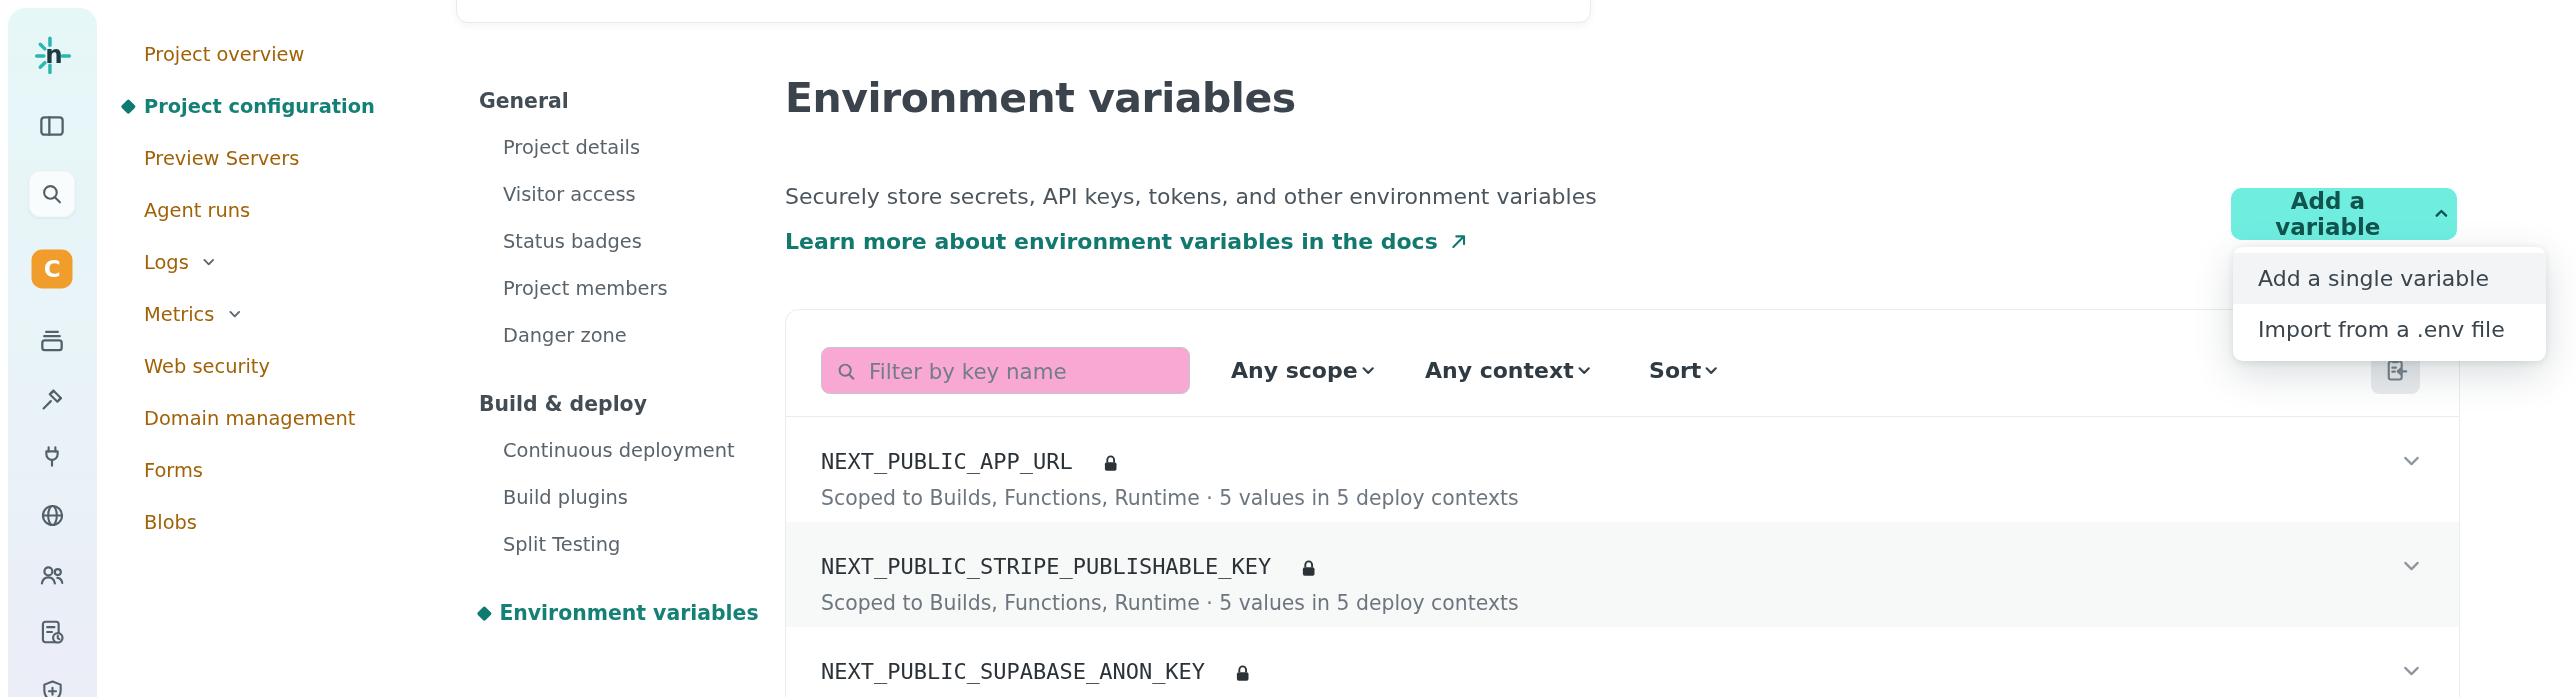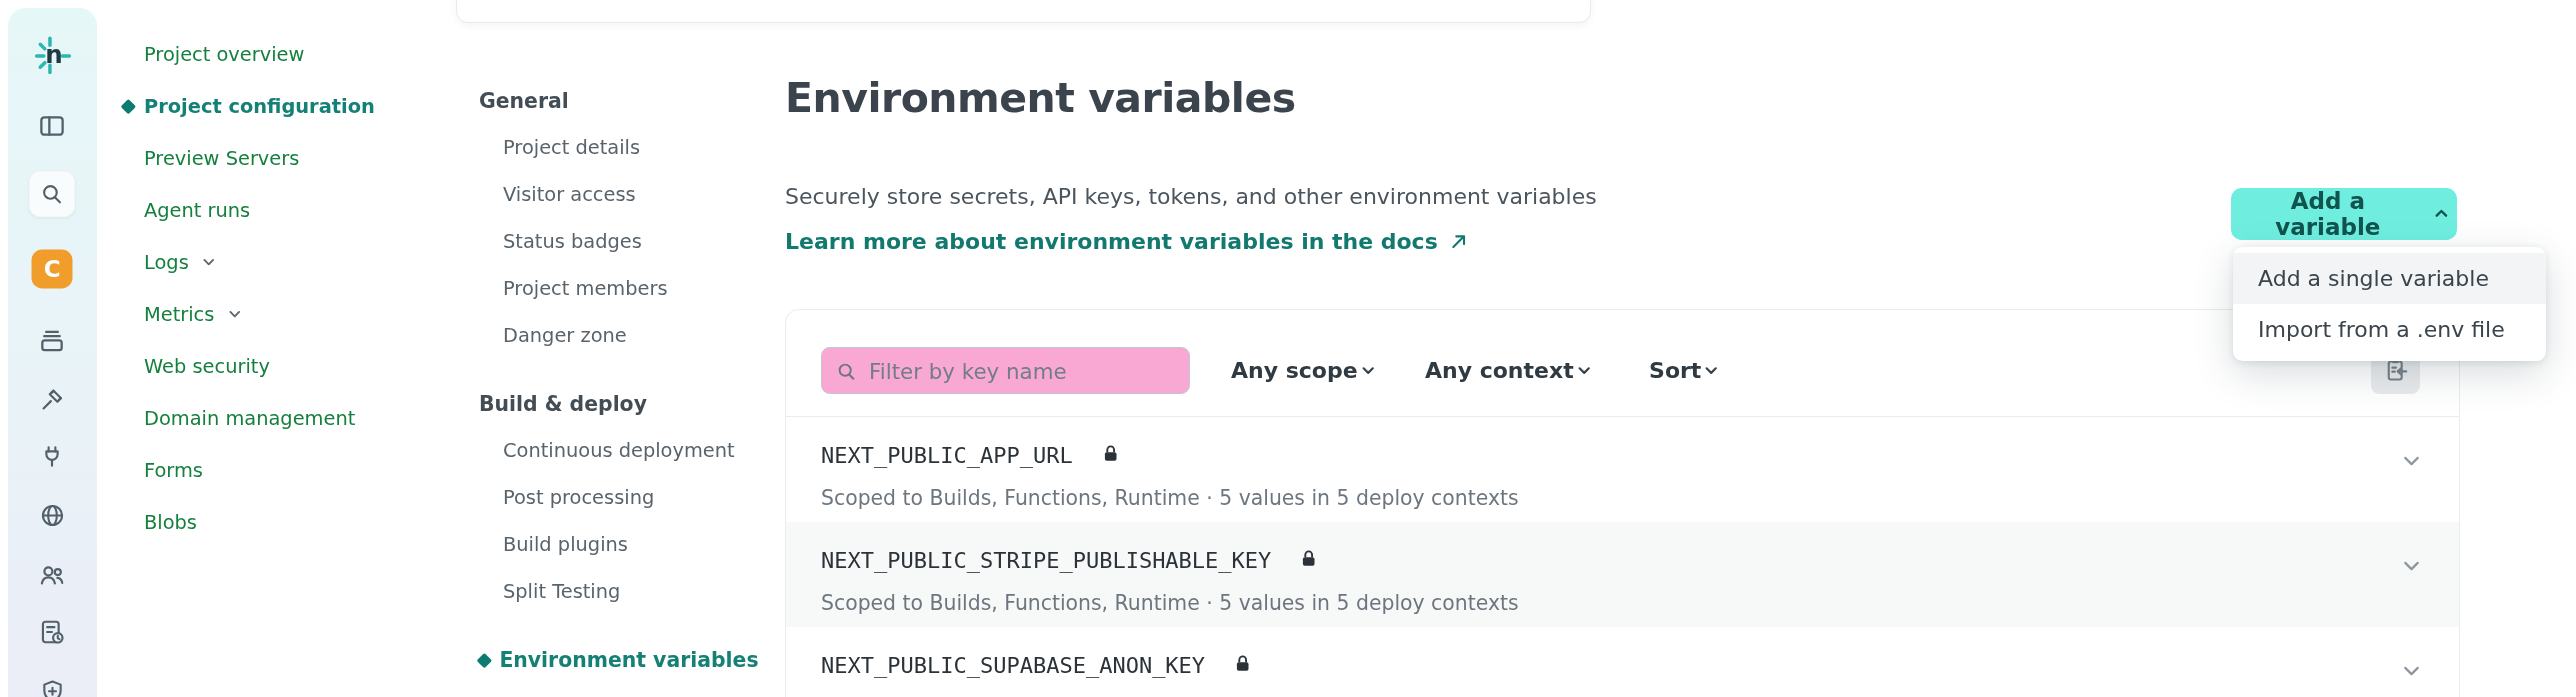--- a/index.html
+++ b/index.html
@@ -12,21 +12,21 @@
   .rail-btn{position:absolute;left:50%;transform:translate(-50%,-50%);width:45px;height:45px;
             display:flex;align-items:center;justify-content:center;cursor:pointer;}
   .rail-btn svg{display:block;}
   .search-bg{background:rgba(250,253,253,.85);border:1px solid rgba(70,90,95,.06);border-radius:11.7px;
              box-shadow:0 1px 1.9px rgba(40,60,70,.06);}
   .c-badge{width:41px;height:39px;border-radius:10.7px;background:#f09d2c;color:#fff;
            font-weight:bold;font-size:23px;display:flex;align-items:center;justify-content:center;}
 
   
   .primary-nav{position:absolute;left:144px;top:28px;list-style:none;margin:0;padding:0;}
-  .primary-nav li{height:52px;display:flex;align-items:center;gap:11.7px;font-size:19.4px;color:#15803d;
+  .primary-nav li{height:52px;display:flex;align-items:center;gap:11.7px;font-size:19.4px;color:#a16207;
                   cursor:pointer;position:relative;white-space:nowrap;}
   .primary-nav li.active{color:#158076;font-weight:bold;}
   .diamond{width:10.7px;height:10.7px;background:#0e7b72;transform:rotate(45deg);border-radius:1.9px;}
   .nav-diamond{position:absolute;left:-21.4px;top:50%;margin-top:-4.9px;}
 
   
   .secondary-nav{position:absolute;left:479px;top:77px;width:291px;}
   .sec-header{height:47px;display:flex;align-items:center;font-size:20.4px;font-weight:bold;color:#434d55;}
   .sec-item{height:47px;display:flex;align-items:center;padding-left:24px;font-size:19.4px;color:#59636b;
             cursor:pointer;white-space:nowrap;}
@@ -66,21 +66,21 @@
                     font-family:inherit;font-size:21.4px;color:#39434b;background:transparent;}
   .input-wrap input::placeholder{color:#727d86;}
   .filter-dd{display:flex;align-items:center;gap:1px;font-size:22px;font-weight:600;color:#303a42;cursor:pointer;}
   .dd-scope{margin-left:41px;} .dd-context{margin-left:48px;} .dd-sort{margin-left:56px;}
   .import-btn{position:absolute;right:39px;top:37px;width:49px;height:47px;border-radius:8.7px;border:none;
               background:#e8ebed;display:flex;align-items:center;justify-content:center;cursor:pointer;}
 
   .row-list{border-top:1px solid #e9ebec;}
   .env-row{position:relative;height:105px;box-sizing:border-box;padding:26px 87px 0 35px;}
   .env-row.striped{background:#f7f8f8;}
-  .key-line{display:flex;align-items:flex-start;gap:27px;height:31px;}
+  .key-line{display:flex;align-items:flex-end;gap:27px;height:31px;}
   .key-name{font-family:"DejaVu Sans Mono",monospace;font-size:22px;color:#2b3238;}
   .row-meta{margin-top:11.7px;font-size:20.4px;color:#6d767e;white-space:nowrap;}
   .row-chevron{position:absolute;right:35px;top:31px;width:25px;height:25px;cursor:pointer;
                display:flex;align-items:center;justify-content:center;}
 </style>
 </head>
 <body>
 
 <div id="screen">
 
@@ -206,21 +206,20 @@
   <nav class="secondary-nav">
     <div class="sec-header">General</div>
     <div class="sec-item">Project details</div>
     <div class="sec-item">Visitor access</div>
     <div class="sec-item">Status badges</div>
     <div class="sec-item">Project members</div>
     <div class="sec-item">Danger zone</div>
     <div class="sec-gap"></div>
     <div class="sec-header">Build &amp; deploy</div>
     <div class="sec-item">Continuous deployment</div>
-    <div class="sec-item">Post processing</div>
     <div class="sec-item">Build plugins</div>
     <div class="sec-item">Split Testing</div>
     <div class="sec-gap"></div>
     <div class="sec-active">
       <span class="diamond"></span>
       <span>Environment variables</span>
     </div>
   </nav>
 
   <div class="topbar"></div>

